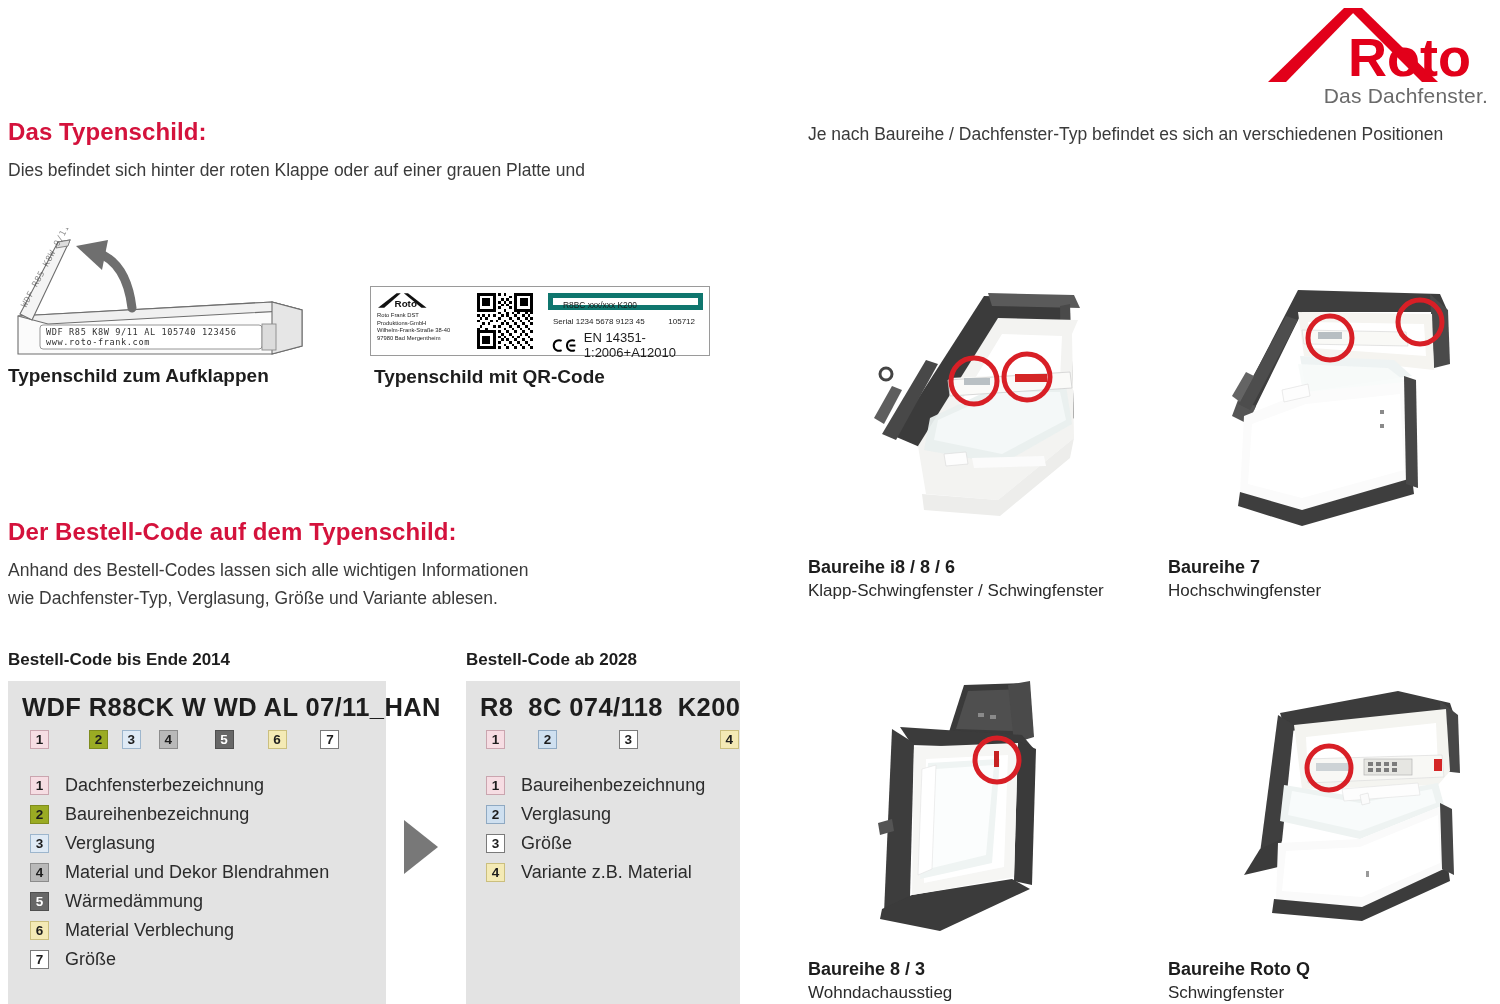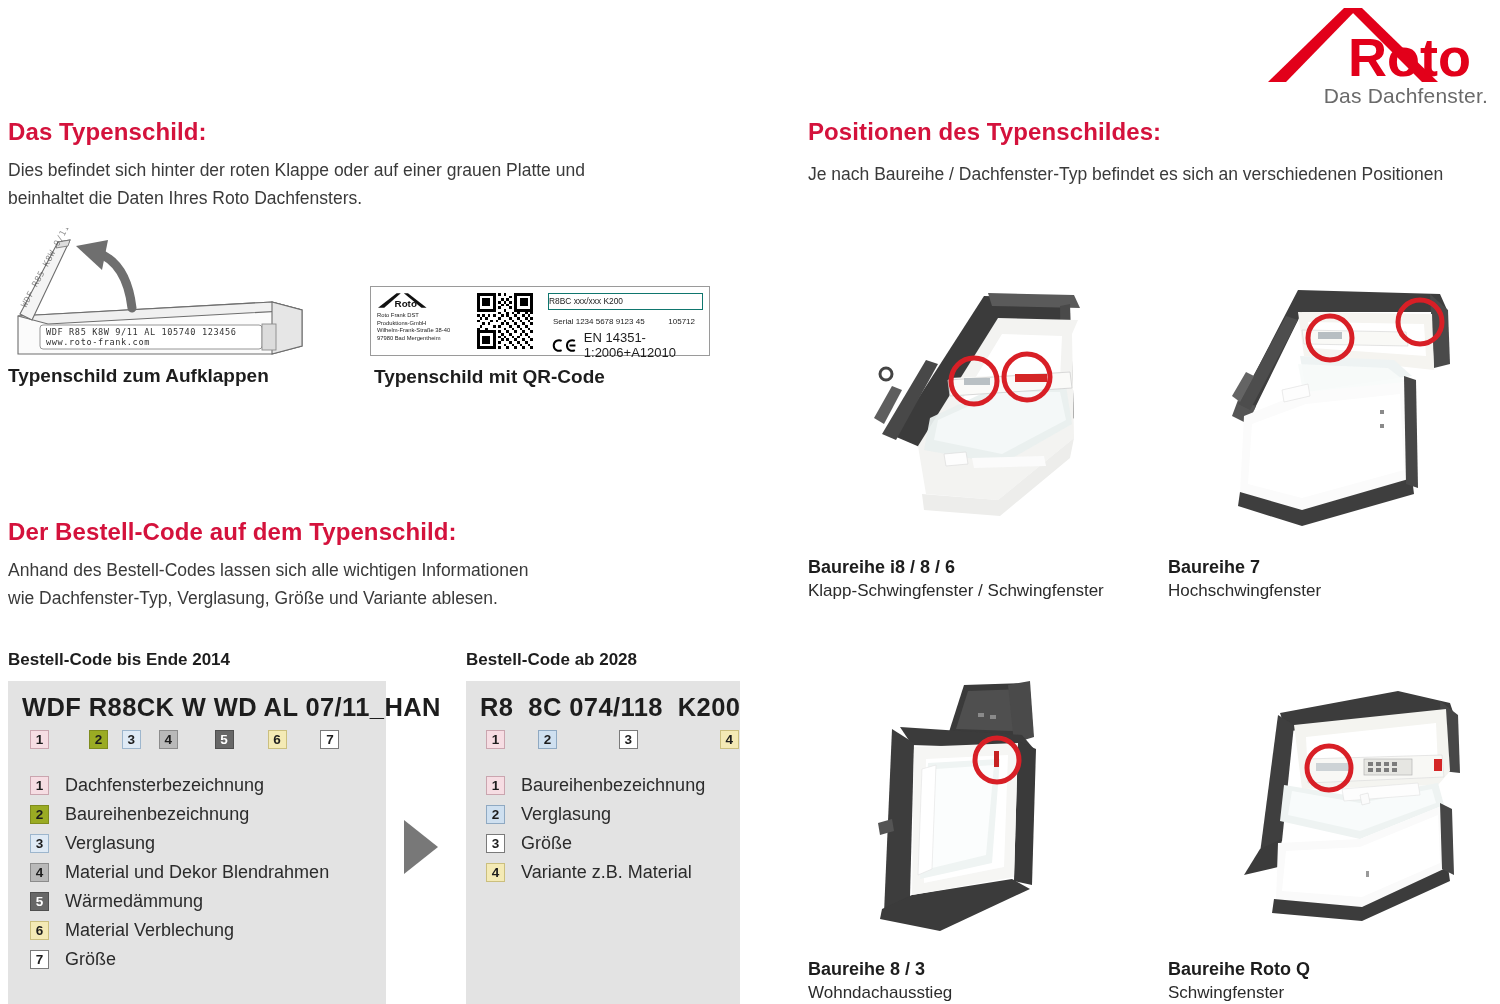--- a/index.html
+++ b/index.html
@@ -48,22 +48,22 @@
     position:absolute;left:370px;top:286px;width:340px;height:70px;
     border:1px solid #9a9a9a;background:#fff;box-sizing:border-box;
     display:flex;align-items:stretch;
   }
   .qr-left{width:95px;padding:5px 4px 4px 6px;box-sizing:border-box;}
   .qr-logo{width:62px;height:18px;display:block;}
   .qr-addr{font-size:5.8px;line-height:7.6px;color:#1c1c1c;margin-top:2px;font-family:"Liberation Sans",sans-serif;}
   .qr-mid{width:78px;display:flex;align-items:center;justify-content:center;}
   .qr-right{flex:1;padding:6px 6px 4px 4px;box-sizing:border-box;}
   .qr-code-box{
-    border:1px solid #0f766e;height:17px;box-sizing:border-box;
-    font-size:8.4px;line-height:15px;padding-left:0;color:#1c1c1c;
+    border:5px solid #0f766e;height:17px;box-sizing:border-box;
+    font-size:8.4px;line-height:15px;padding-left:10px;color:#1c1c1c;
   }
   .qr-serial-row{display:flex;justify-content:space-between;font-size:8px;margin-top:7px;color:#1c1c1c;padding:0 8px 0 5px;gap:20px;}
   .qr-ce-row{display:flex;align-items:center;margin-top:4px;padding-left:3px;}
   .qr-ce-row .ce{width:36px;height:17px;}
   .qr-en{font-size:13px;color:#1c1c1c;margin-left:5px;}
   .qr-caption{position:absolute;left:374px;top:366px;font-size:19px;font-weight:bold;color:#1d1d1d;}
 
   
   .panel{position:absolute;background:#e3e3e3;}
   .panel-title{position:absolute;font-size:17px;font-weight:bold;color:#1d1d1d;}
@@ -111,26 +111,24 @@
       <polygon points="86,4 100,4 176,78 160,78" fill="#e2001a"></polygon>
       <text x="86" y="72" font-family="Liberation Sans, sans-serif" font-size="54" font-weight="bold" fill="#e2001a">Roto</text>
     </svg>
     <div class="logo-tagline">Das Dachfenster.</div>
   </div>
 
   <div class="sec-left-1">
     <div class="h-red">Das Typenschild:</div>
     <div class="body-txt">
       <div>Dies befindet sich hinter der roten Klappe oder auf einer grauen Platte und</div>
-      <div>beinhaltet die Daten Ihres Roto Dachfensters.</div>
     </div>
   </div>
 
   <div class="sec-right-1">
-    <div class="h-red">Positionen des Typenschildes:</div>
     <div class="body-txt">
       <div>Je nach Baureihe / Dachfenster-Typ befindet es sich an verschiedenen Positionen</div>
     </div>
   </div>
 
   <div class="flap-wrap">
     <svg width="300" height="130" viewBox="0 0 300 130">
 
       <path d="M8,88 L262,74 L292,82 L292,118 L262,126 L8,126 Z" fill="#fbfbfb" stroke="#6e6e6e" stroke-width="1.1"></path>
       <path d="M8,88 L262,74 L292,82 L38,96 Z" fill="#f0f0f0" stroke="#6e6e6e" stroke-width="1.1"></path>

